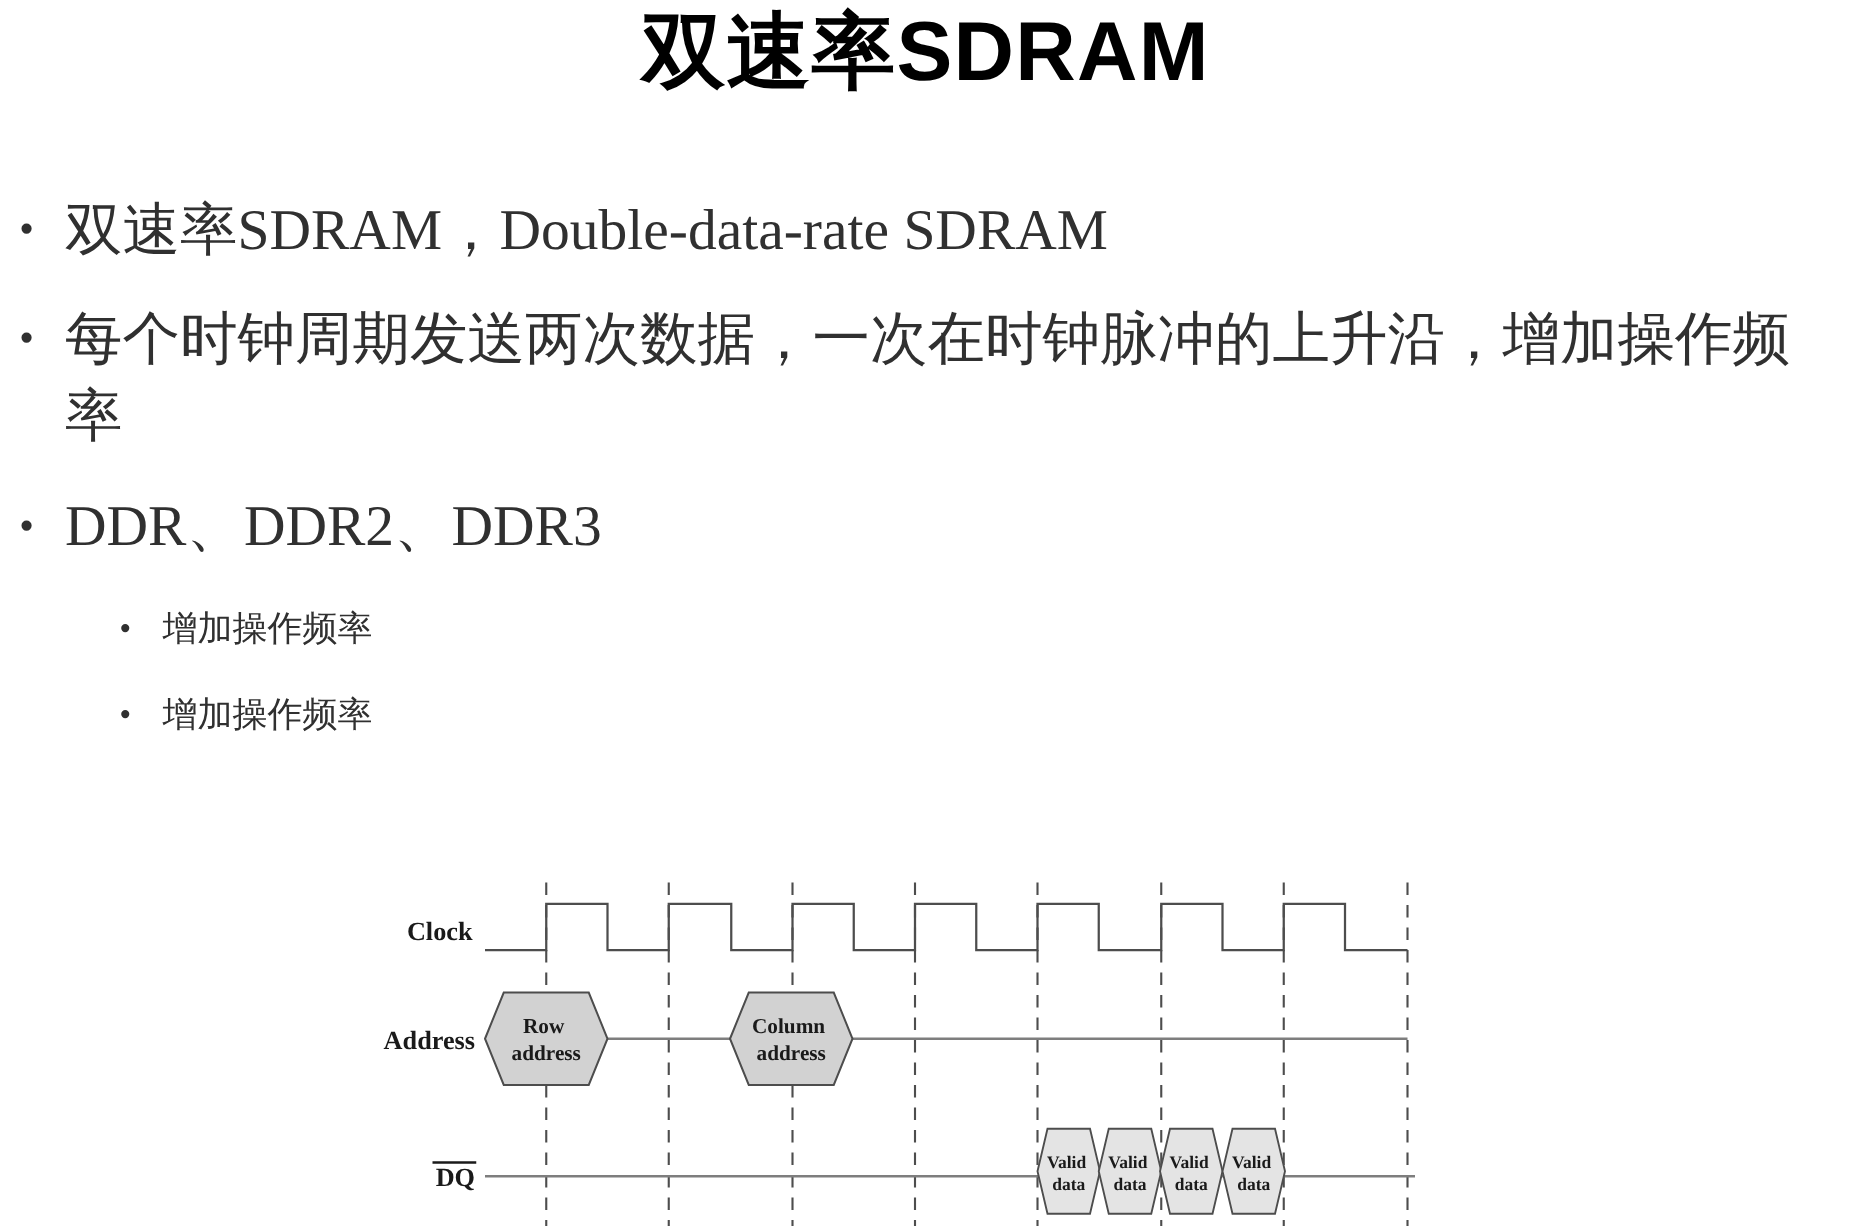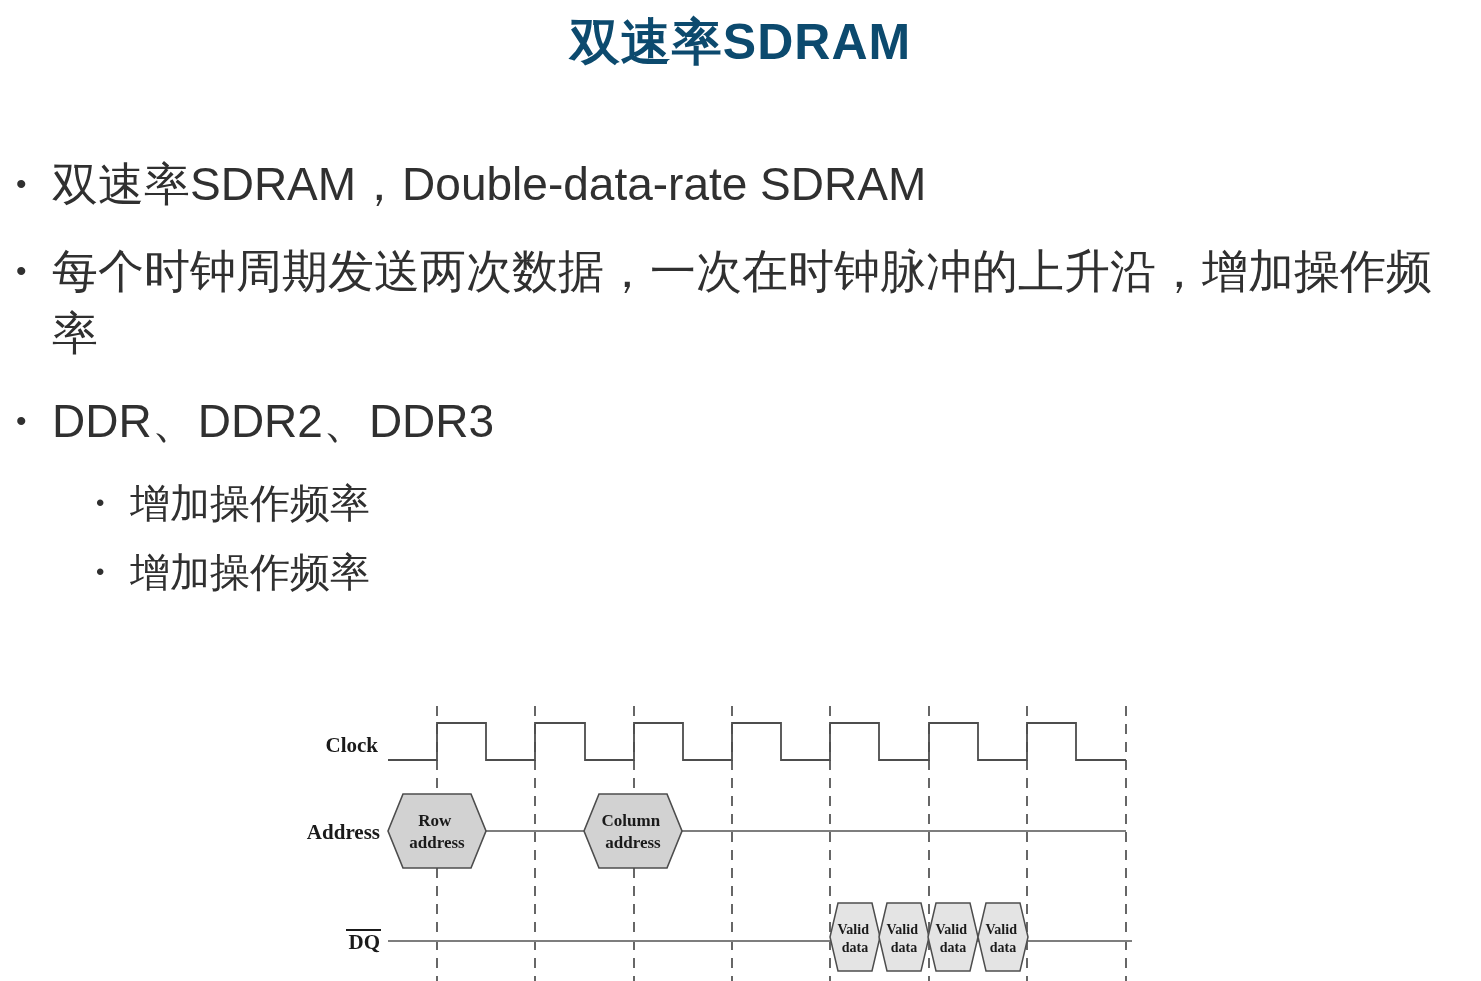--- a/index.html
+++ b/index.html
@@ -2,34 +2,34 @@
 <html><head>
 <meta charset="utf-8">
 <style>
   html,body{margin:0;padding:0;}
   body{
     width:1481px;height:981px;background:#ffffff;overflow:hidden;position:relative;
     font-family:"Liberation Sans","DejaVu Sans",sans-serif;
   }
   .slide-title{
     position:absolute;top:0;left:0;width:1481px;text-align:center;
-    font-size:50px;line-height:84px;font-weight:bold;color:#0c4a6e;
+    font-size:67px;line-height:84px;font-weight:bold;color:#000000;
     letter-spacing:1px;
   }
   .content{position:absolute;left:16px;top:153px;width:1448px;color:#303030;}
   .li{display:flex;align-items:flex-start;}
   .li .dot{width:36px;flex:0 0 36px;font-size:30px;line-height:62px;color:#303030;}
-  .li .txt{flex:1;font-size:46px;line-height:62px;}
+  .li .txt{flex:1;font-size:46px;line-height:62px;font-family:Liberation Serif, serif;}
   .li1{margin-bottom:25px;}
   .li2{margin-bottom:26px;}
   .li3{margin-bottom:24px;}
   .sublist{margin-left:80px;margin-top:0;}
   .sli{display:flex;align-items:flex-start;margin-bottom:15px;}
   .sli .dot{width:34px;flex:0 0 34px;font-size:24px;line-height:54px;}
-  .sli .txt{flex:1;font-size:40px;line-height:54px;}
+  .sli .txt{flex:1;font-size:28px;line-height:54px;}
   .diagram{position:absolute;left:290px;top:695px;width:895px;height:286px;}
   .diagram svg{display:block;}
   .sig-label{font-family:"Liberation Serif","DejaVu Serif",serif;font-weight:bold;
     font-size:21px;fill:#1a1a1a;}
   .hex-label{font-family:"Liberation Serif","DejaVu Serif",serif;font-weight:bold;
     font-size:17px;fill:#1a1a1a;text-anchor:middle;}
   .vd-label{font-family:"Liberation Serif","DejaVu Serif",serif;font-weight:bold;
     font-size:14px;fill:#1a1a1a;text-anchor:middle;}
 </style>
 </head>

